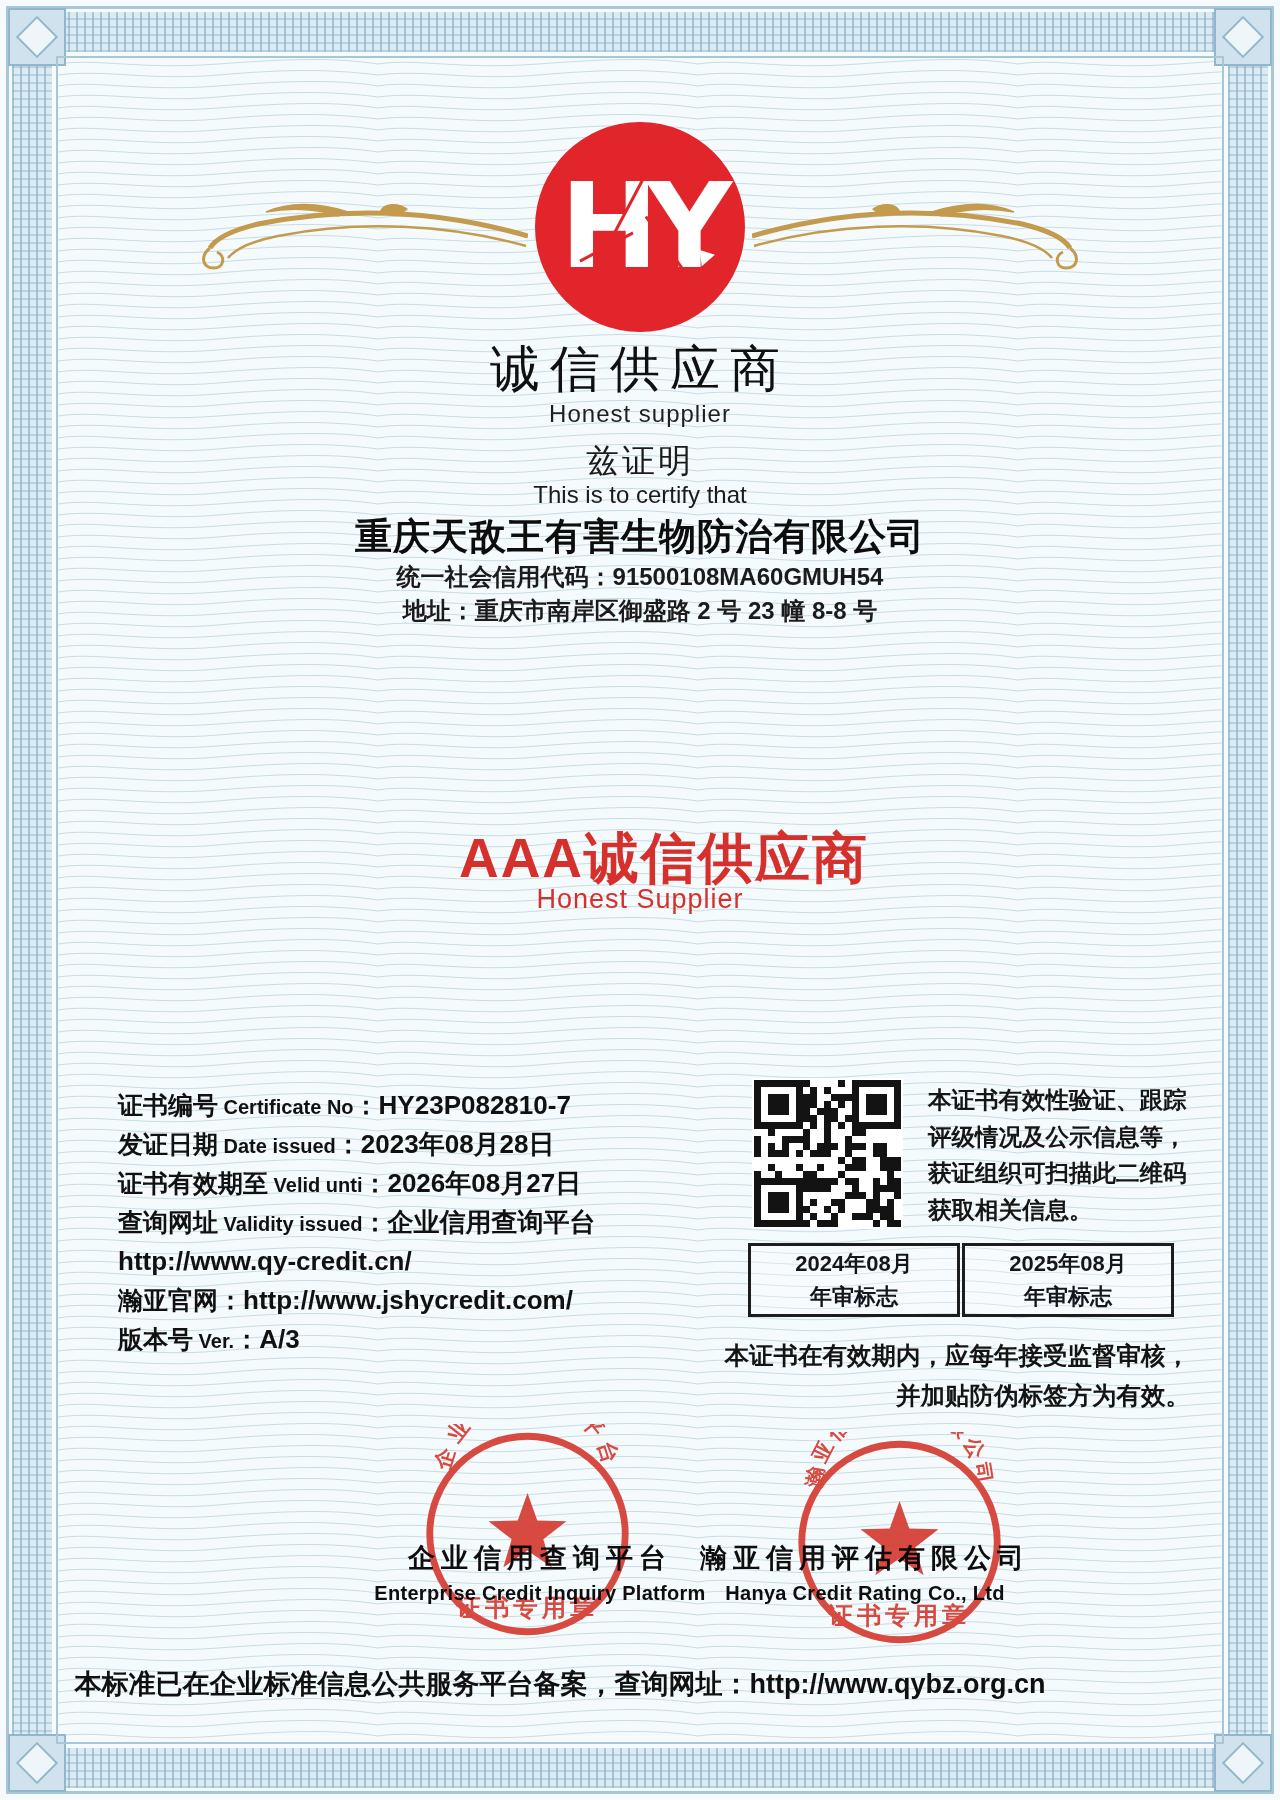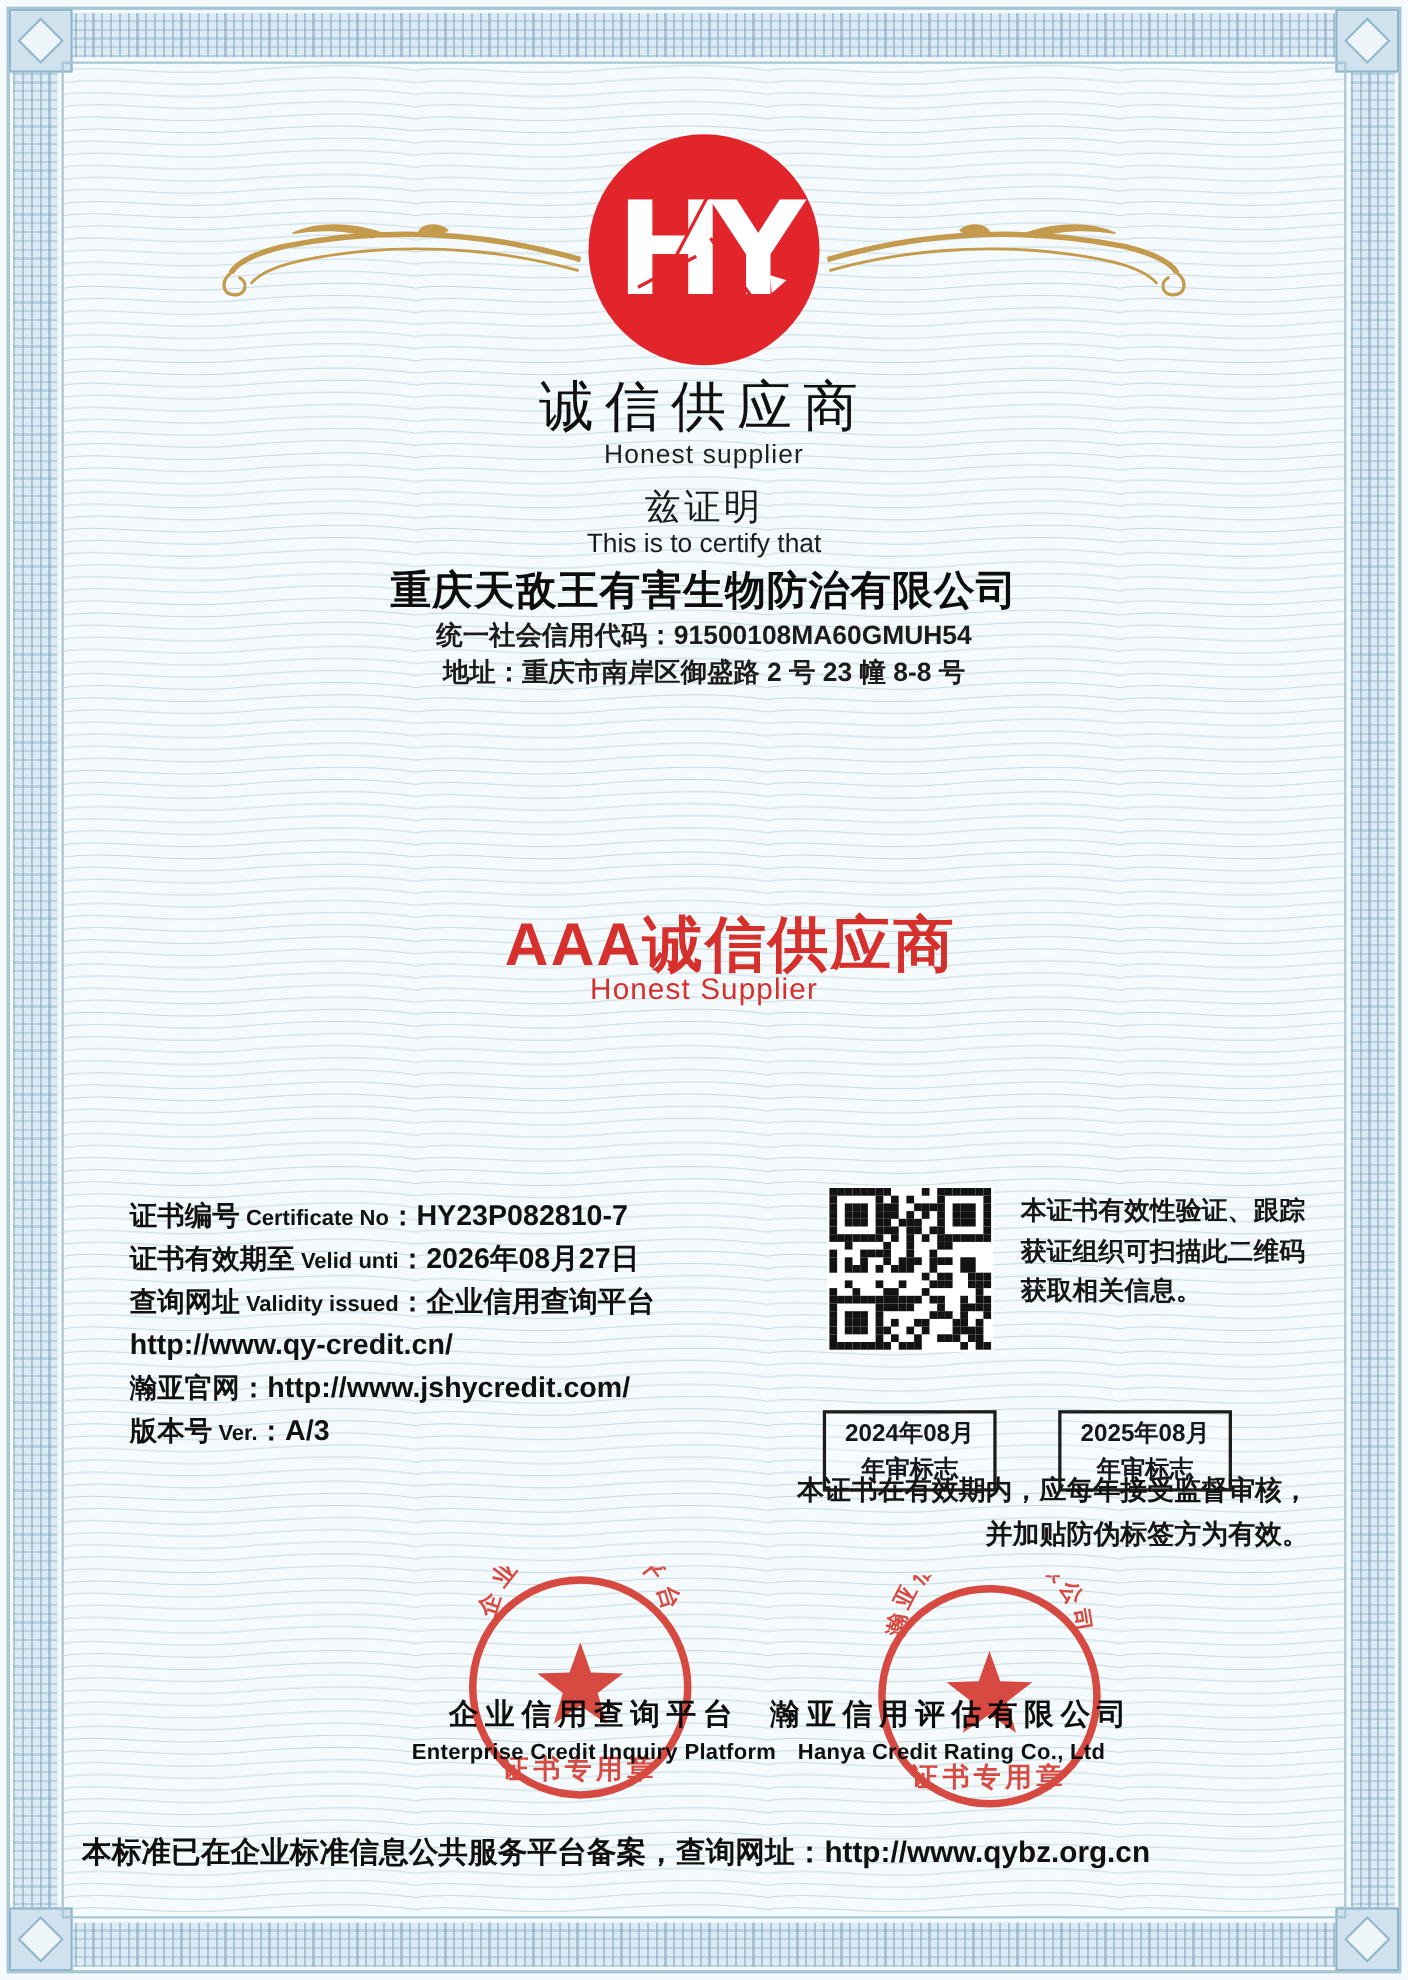--- a/index.html
+++ b/index.html
@@ -63,23 +63,23 @@
   .d-cn{font-size:25px;font-weight:600;}
   .d-en{font-size:20px;font-weight:600;text-align:center;}
   .d-val{font-size:26px;font-weight:600;}
 
   
   .qr{left:752px;top:1078px;width:151px;height:151px;background:#fff;padding:2px;box-sizing:border-box;}
   .qr-grid{display:grid;grid-template-columns:repeat(21,7px);grid-auto-rows:7px;}
   .qc{background:transparent;} .qc.on{background:#131313;}
   .qr-note{left:928px;top:1082px;width:268px;font-size:23.5px;line-height:36.5px;font-weight:600;color:#161616;}
 
-  .annual-box{top:1243px;width:158px;height:74px;border:3px solid #1d1d1d;box-sizing:border-box;
+  .annual-box{top:1243px;width:212px;height:74px;border:3px solid #1d1d1d;box-sizing:border-box;
               display:flex;flex-direction:column;justify-content:center;align-items:center;
-              font-size:22px;font-weight:600;color:#15151d;line-height:33px;background:rgba(255,255,255,.25);margin-top:39px;}
+              font-size:22px;font-weight:600;color:#15151d;line-height:33px;background:rgba(255,255,255,.25);}
   .validity-note{top:1336px;left:600px;width:590px;text-align:right;font-size:24.5px;line-height:40px;font-weight:600;color:#141414;}
 
   
   .signer{top:1540px;width:420px;text-align:center;color:#0e0e0e;}
   .signer-left{left:330px;} .signer-right{left:655px;}
   .signer-cn{font-size:27px;font-weight:700;letter-spacing:6px;}
   .signer-en{font-size:20px;font-weight:600;margin-top:6px;letter-spacing:.3px;}
   .seal{width:215px;height:220px;mix-blend-mode:multiply;opacity:.92;z-index:3;}
   .seal-left{left:420px;top:1424px;} .seal-right{left:792px;top:1432px;}
 
@@ -154,20 +154,21 @@
     <div class="abs ctr company">重庆天敌王有害生物防治有限公司</div>
     <div class="abs ctr certify-en">This is to certify that</div>
     <div class="abs ctr credit-code">统一社会信用代码：91500108MA60GMUH54</div>
     <div class="abs ctr address">地址：重庆市南岸区御盛路 2 号 23 幢 8-8 号</div>
 
     <div class="abs ctr rating-cn" style="color:#d6302c;margin-left:48px;">AAA诚信供应商</div>
     <div class="abs ctr rating-en" style="color:#d6302c;">Honest Supplier</div>
 
     <div class="abs details">
         <div class="detail-line"><span class="d-cn">证书编号</span><span class="d-en"> Certificate No</span><span class="d-cn">：</span><span class="d-val">HY23P082810-7</span></div>
+        <div class="detail-line"><span class="d-cn">发证日期</span><span class="d-en"> Date issued</span><span class="d-cn">：</span><span class="d-val">2023年08月28日</span></div>
         <div class="detail-line"><span class="d-cn">证书有效期至</span><span class="d-en"> Velid unti</span><span class="d-cn">：</span><span class="d-val">2026年08月27日</span></div>
         <div class="detail-line"><span class="d-cn">查询网址</span><span class="d-en"> Validity issued</span><span class="d-cn">：</span><span class="d-val">企业信用查询平台</span></div>
         <div class="detail-line"><span class="d-val">http://www.qy-credit.cn/</span></div>
         <div class="detail-line"><span class="d-cn">瀚亚官网</span><span class="d-cn">：</span><span class="d-val">http://www.jshycredit.com/</span></div>
         <div class="detail-line"><span class="d-cn">版本号</span><span class="d-en"> Ver.</span><span class="d-cn">：</span><span class="d-val">A/3</span></div>
       </div>
 
     <div class="abs qr">
       <div class="qr-grid">
           <div class="qc on"></div>
@@ -608,20 +609,21 @@
           <div class="qc"></div>
           <div class="qc"></div>
           <div class="qc on"></div>
           <div class="qc"></div>
           <div class="qc on"></div>
           <div class="qc on"></div>
         </div>
     </div>
     <div class="abs qr-note">
         <div>本证书有效性验证、跟踪</div>
+        <div>评级情况及公示信息等，</div>
         <div>获证组织可扫描此二维码</div>
         <div>获取相关信息。</div>
       </div>
 
     <div class="abs annual-box" style="left:748px">
       <div>2024年08月</div>
       <div>年审标志</div>
     </div>
     <div class="abs annual-box" style="left:962px">
       <div>2025年08月</div>

